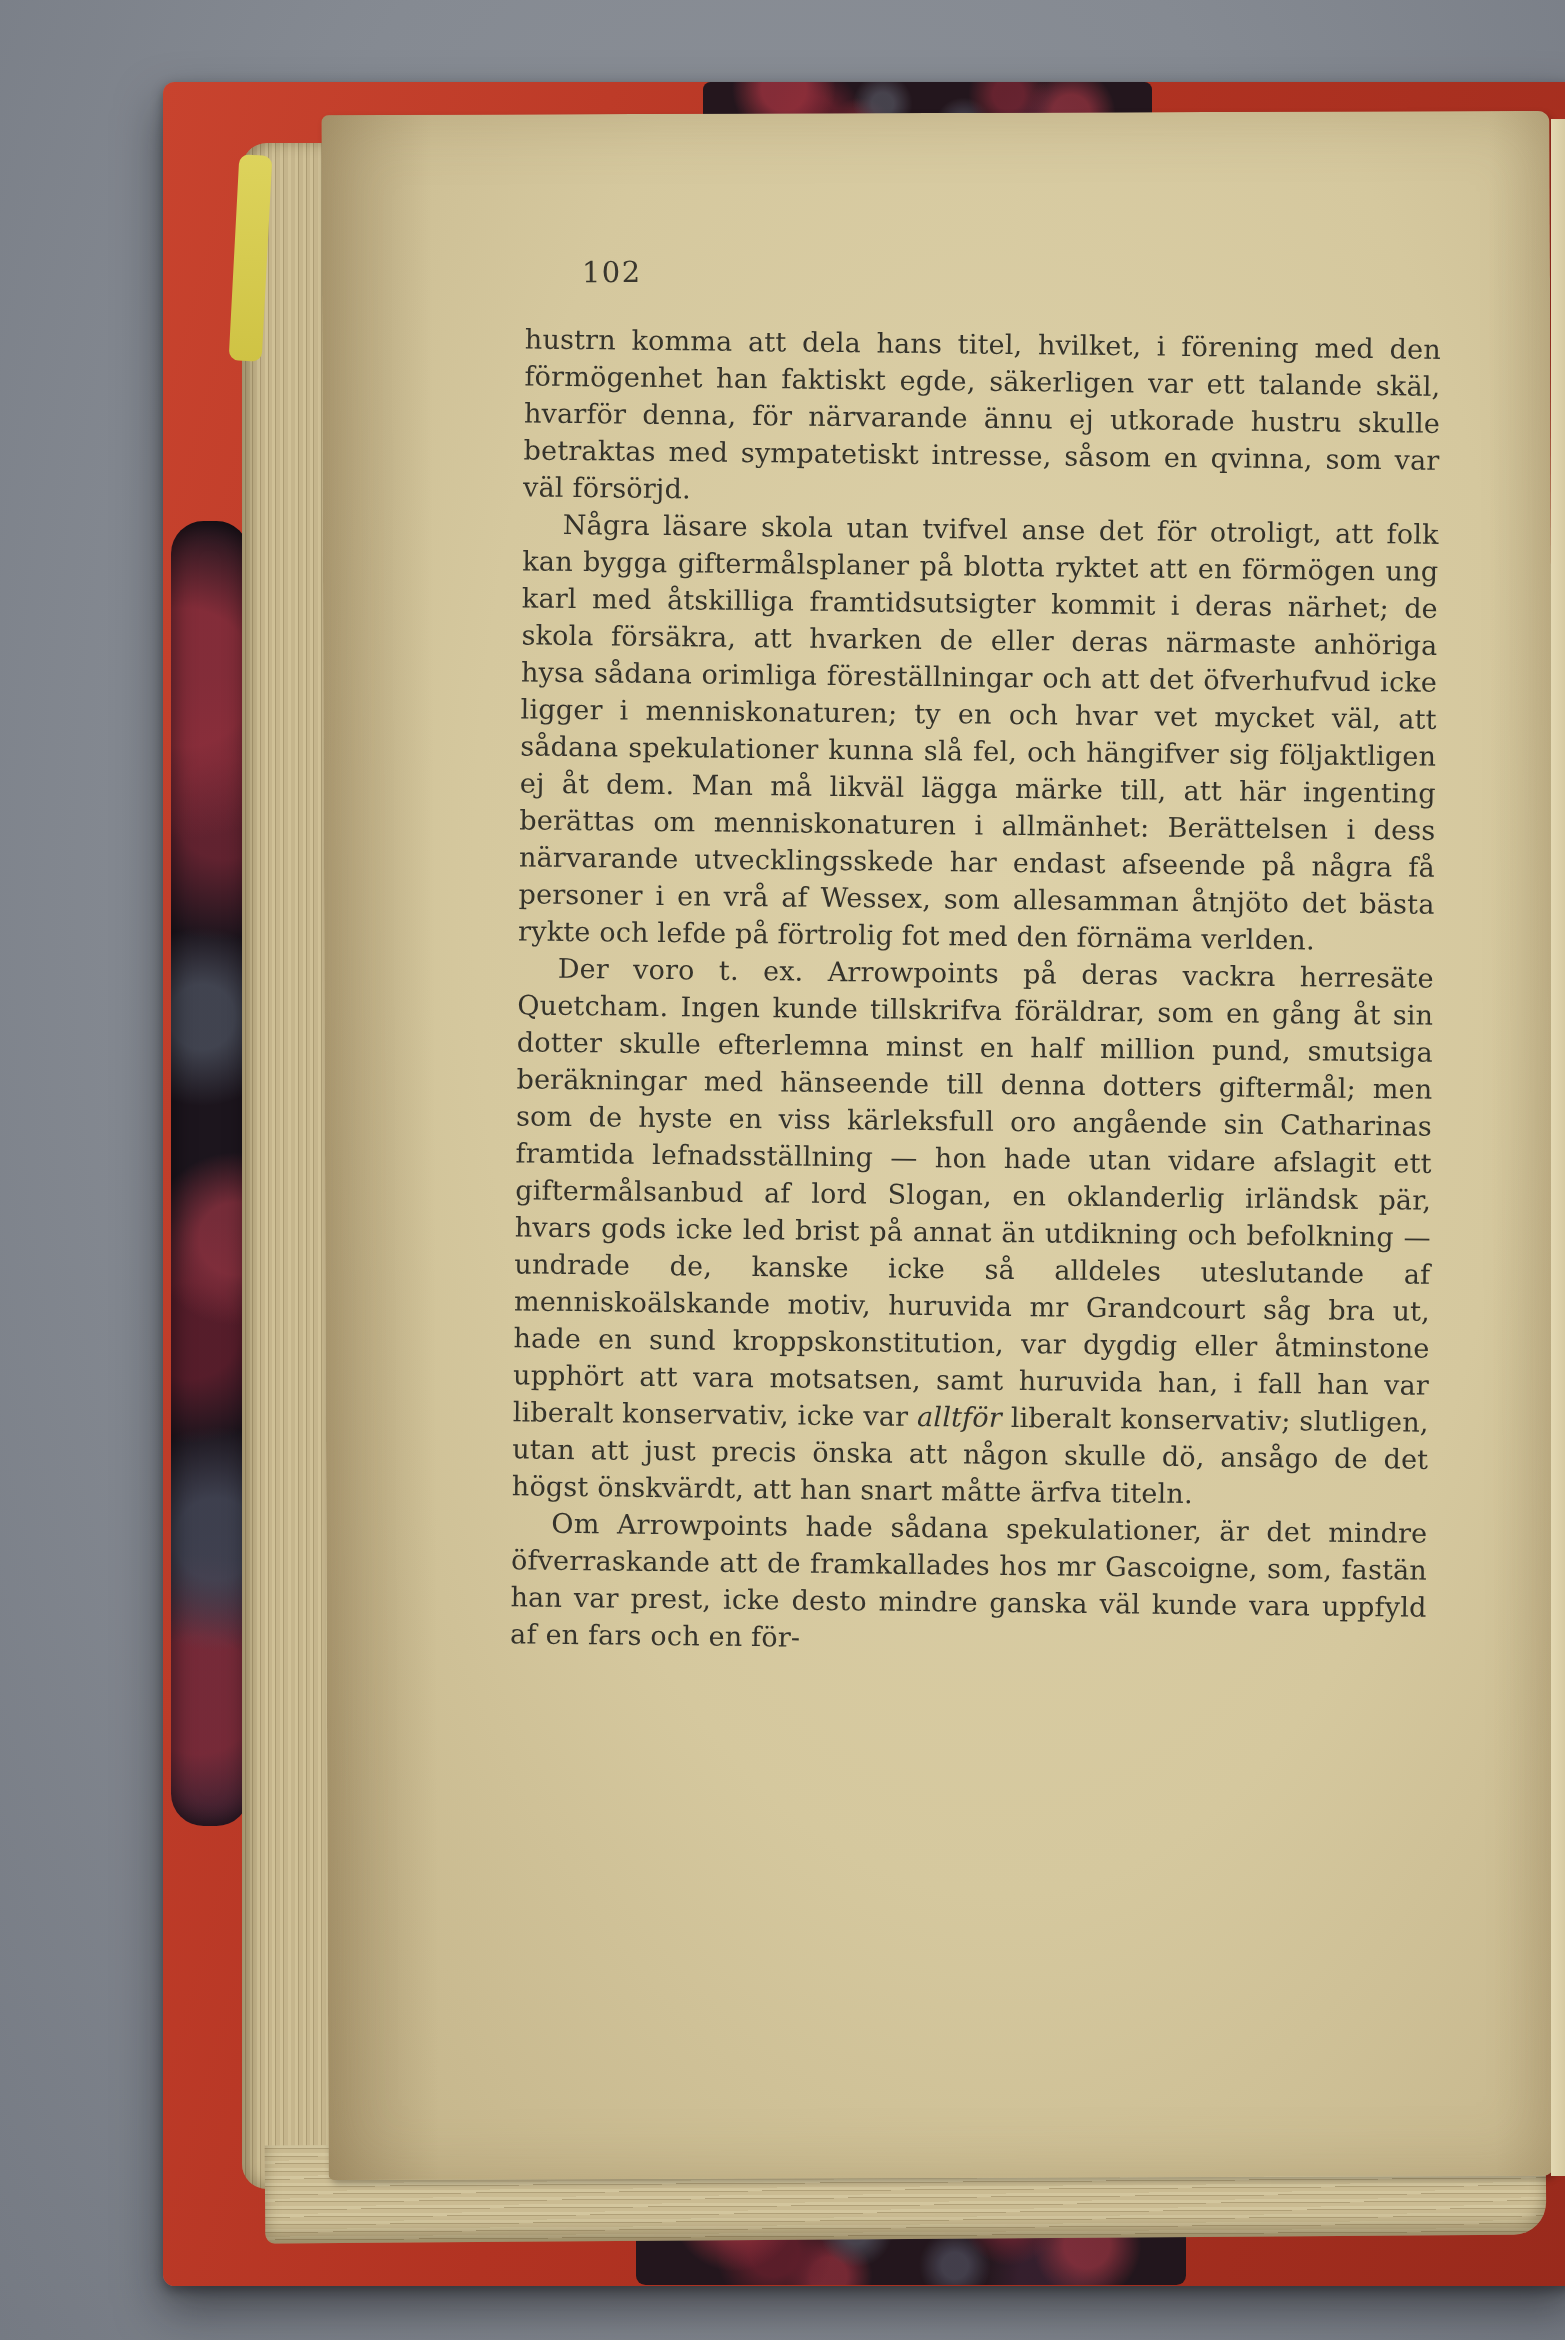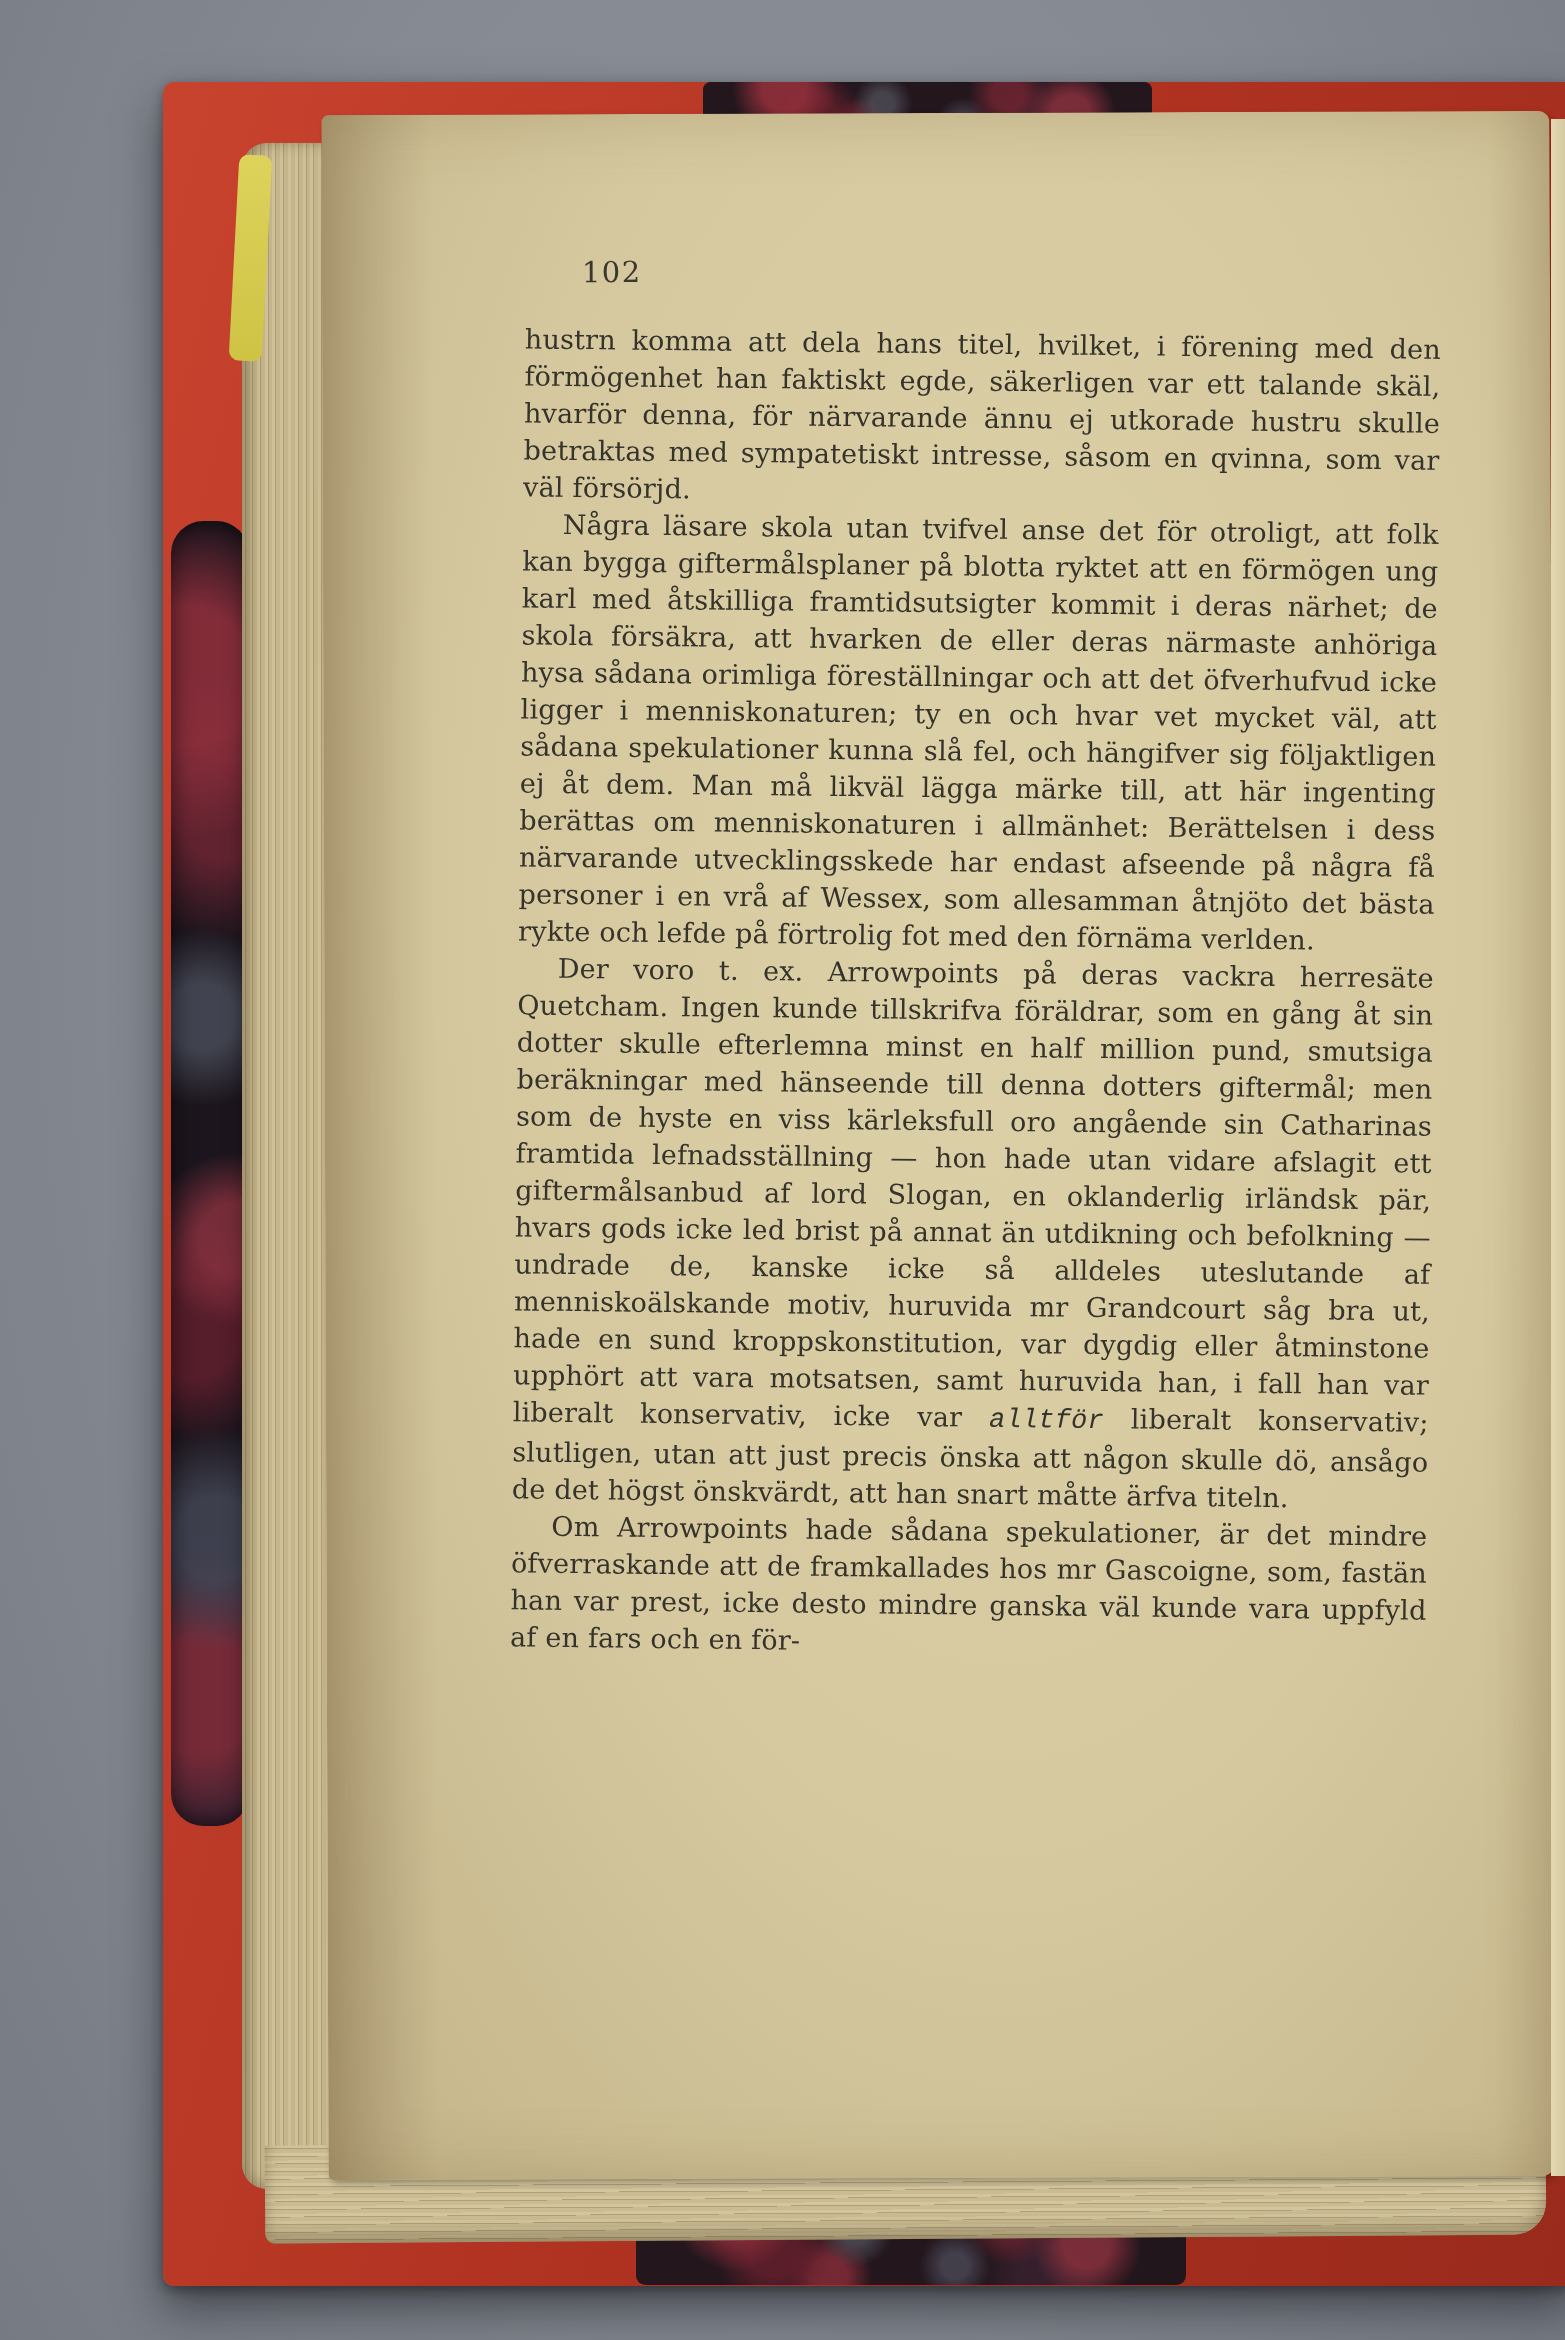--- a/index.html
+++ b/index.html
@@ -128,21 +128,21 @@
     transform-origin: 0 0;
     font-family: "DejaVu Serif", "Liberation Serif", serif;
     font-size: 27px;
     line-height: 37px;
     text-align: justify;
     color: #35332b;
     letter-spacing: 0.2px;
   }
   .para { margin: 0; }
   .para.indent { text-indent: 40px; }
-  .para em { font-style: italic; font-family: Liberation Mono, monospace; }
+  .para em { font-style: italic; }
 </style>
 </head>
 <body>
 
 <div class="scene">
 
   <div class="cover"></div>
 
   <div class="marble marble-top"></div>
   <div class="marble marble-bottom"></div>

